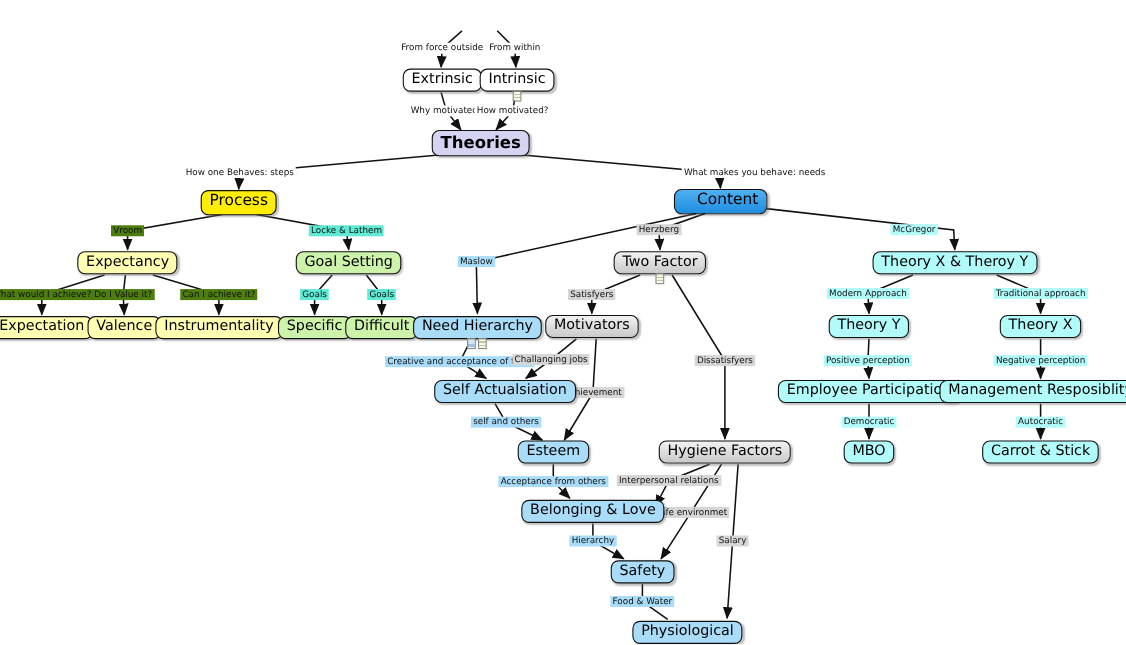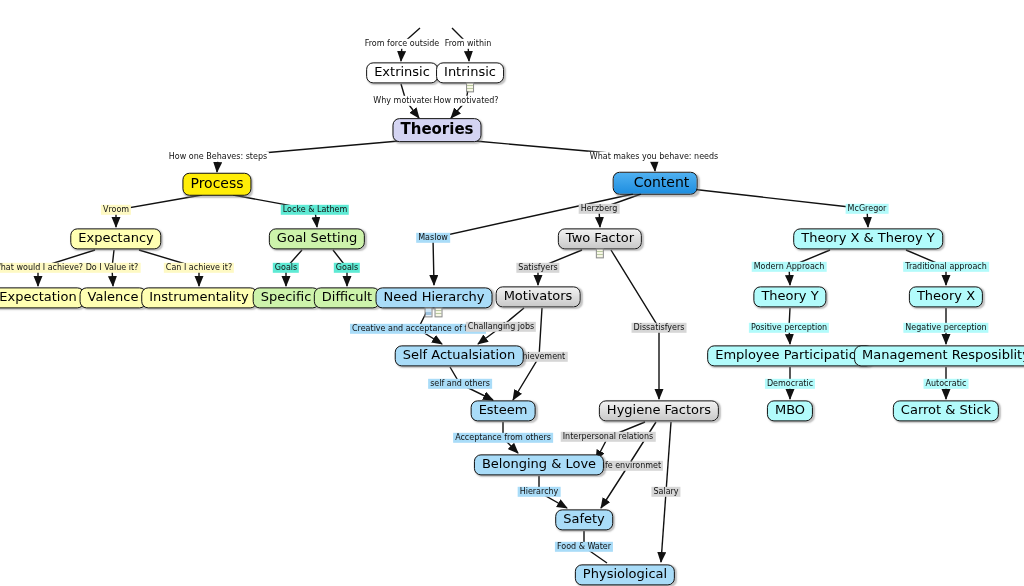--- a/index.html
+++ b/index.html
@@ -25,21 +25,21 @@
   .s-gray       { background:linear-gradient(#f2f2f2,#c9c9c9); }
   .s-cyan       { background:#b2fbfb; }
   .f-big  { font-size:19px; font-weight:bold; border-width:2.2px; border-radius:9px; padding:2px 10px 3px 10px; }
   .f-bold { font-size:15px; font-weight:bold; }
   .f-med  { font-size:14px; }
   .elabel {
     position:absolute; transform:translate(-50%,-50%);
     font-size:8px; line-height:1.3; padding:0 2px; white-space:nowrap; color:#111;
   }
   .l-none      { background:#ffffff; }
-  .l-yellow    { background:#fef9c3; }
+  .l-yellow    { background:#4d7c0f; }
   .l-green     { background:#5eead4; }
   .l-lightblue { background:#a9dcf8; }
   .l-gray      { background:#d6d6d6; }
   .l-cyan      { background:#b2fbfb; }
   .icons {
     position:absolute; top:100%; left:50%; transform:translateX(-50%);
     display:flex; gap:2px; margin-top:0px;
   }
   .mini {
     width:8px; height:10px; border:1px solid #8a8a8a; box-sizing:border-box;
@@ -90,31 +90,31 @@
       <polyline points="790,308 789,328 790,344" class="edge-line" marker-end="url(#arr)"></polyline>
       <polyline points="946,308 946,328 946,344" class="edge-line" marker-end="url(#arr)"></polyline>
       <polyline points="790,367 790,384 790,399" class="edge-line" marker-end="url(#arr)"></polyline>
       <polyline points="946,367 946,384 946,399" class="edge-line" marker-end="url(#arr)"></polyline>
     </svg>
 <div class="elabel l-none" style="left: 402px; top: 44px;">From force outside</div>
     <div class="elabel l-none" style="left: 468px; top: 44px;">From within</div>
     <div class="elabel l-none" style="left: 406px; top: 101px;">Why motivated?</div>
     <div class="elabel l-none" style="left: 466px; top: 101px;">How motivated?</div>
     <div class="elabel l-none" style="left: 218px; top: 157px;">How one Behaves: steps</div>
-    <div class="elabel l-none" style="left: 654px; top: 157px;">What makes you behave: needs</div>
+    <div class="elabel l-none" style="left: 686px; top: 157px;">What makes you behave: needs</div>
     <div class="elabel l-yellow" style="left: 116px; top: 210px;">Vroom</div>
     <div class="elabel l-green" style="left: 315px; top: 210px;">Locke &amp; Lathem</div>
     <div class="elabel l-yellow" style="left: 38px; top: 268px;">What would I achieve?</div>
     <div class="elabel l-yellow" style="left: 112px; top: 268px;">Do I Value it?</div>
     <div class="elabel l-yellow" style="left: 199px; top: 268px;">Can I achieve it?</div>
     <div class="elabel l-green" style="left: 286px; top: 268px;">Goals</div>
     <div class="elabel l-green" style="left: 347px; top: 268px;">Goals</div>
     <div class="elabel l-gray" style="left: 599px; top: 209px;">Herzberg</div>
     <div class="elabel l-lightblue" style="left: 433px; top: 238px;">Maslow</div>
-    <div class="elabel l-cyan" style="left: 867px; top: 209px;">McGregor</div>
+    <div class="elabel l-cyan" style="left: 831px; top: 209px;">McGregor</div>
     <div class="elabel l-gray" style="left: 538px; top: 268px;">Satisfyers</div>
     <div class="elabel l-gray" style="left: 659px; top: 328px;">Dissatisfyers</div>
     <div class="elabel l-lightblue" style="left: 418px; top: 329px;">Creative and acceptance of facts</div>
     <div class="elabel l-gray" style="left: 501px; top: 327px;">Challanging jobs</div>
     <div class="elabel l-gray" style="left: 539px; top: 357px;">Achievement</div>
     <div class="elabel l-lightblue" style="left: 460px; top: 384px;">self and others</div>
     <div class="elabel l-lightblue" style="left: 503px; top: 438px;">Acceptance from others</div>
     <div class="elabel l-gray" style="left: 608px; top: 437px;">Interpersonal relations</div>
     <div class="elabel l-gray" style="left: 628px; top: 466px;">Safe environmet</div>
     <div class="elabel l-gray" style="left: 666px; top: 492px;">Salary</div>

